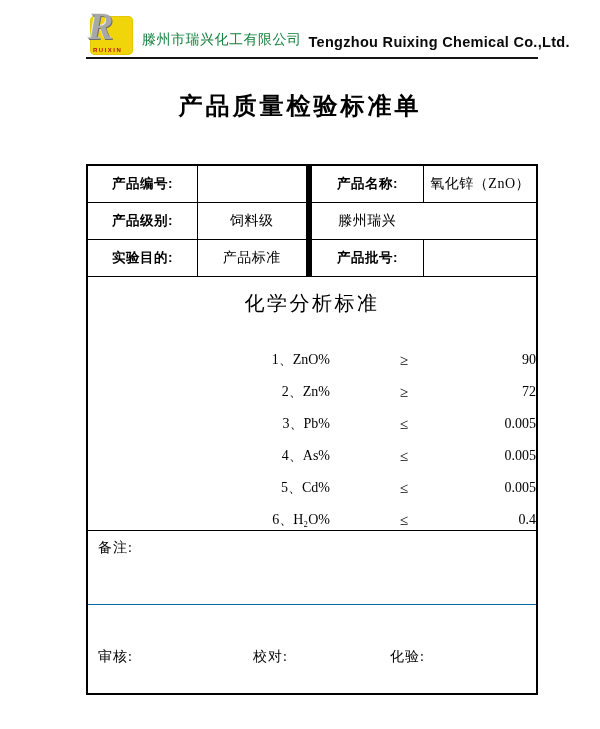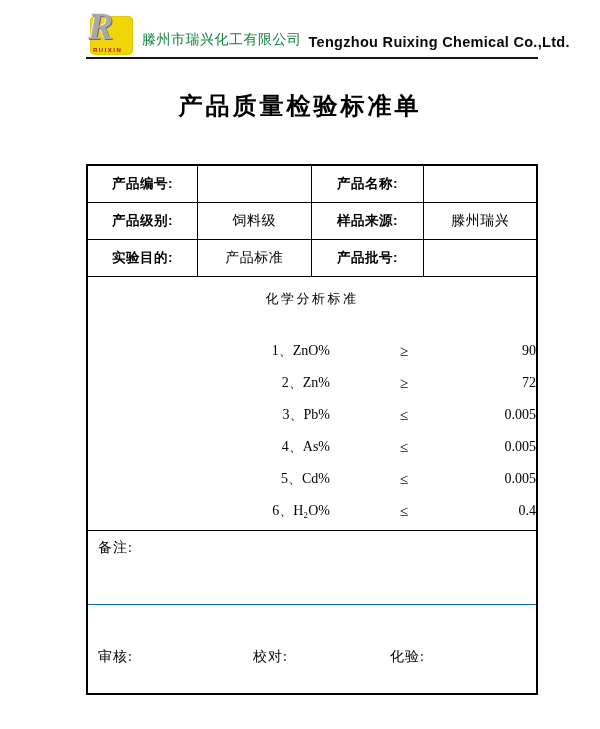--- a/index.html
+++ b/index.html
@@ -109,42 +109,42 @@
     height: 37px;
     border-bottom: 1px solid #000;
   }
   .cell {
     display: flex;
     align-items: center;
     justify-content: center;
     height: 100%;
   }
   .cell.c1 { width: 24.5%; border-right: 1px solid #000; }
-  .cell.c2 { width: 25.4%; border-right: 1px solid #000000; }
+  .cell.c2 { width: 25.4%; border-right: 6px solid #000000; }
   .cell.c3 { width: 25.2%; border-right: 1px solid #000; }
   .cell.c4 { width: 24.9%; }
   .cell.label {
     font-family: "Liberation Sans", "DejaVu Sans", sans-serif;
     font-weight: bold;
     font-size: 13.5px;
     letter-spacing: 0.5px;
   }
   .cell.value {
     font-size: 14px;
     letter-spacing: 0.5px;
   }
 
   .analysis-section {
     height: 254px;
     border-bottom: 1px solid #000;
     padding-top: 13px;
   }
   .analysis-heading {
     text-align: center;
-    font-size: 13px;
+    font-size: 20px;
     letter-spacing: 2.5px;
     margin-bottom: 27px;
   }
   .analysis-item {
     display: flex;
     align-items: center;
     height: 32px;
     padding-left: 135px;
     font-size: 14px;
     text-align: right;
@@ -187,26 +187,26 @@
   </div>
 
   <div class="doc-title">产品质量检验标准单</div>
 
   <div class="form-table">
 
     <div class="info-row">
       <div class="cell c1 label">产品编号:</div>
       <div class="cell c2 value"></div>
       <div class="cell c3 label">产品名称:</div>
+      <div class="cell c4 value">氧化锌（ZnO）</div>
     </div>
 
     <div class="info-row">
       <div class="cell c1 label">产品级别:</div>
       <div class="cell c2 value">饲料级</div>
-      <div class="cell c3 label">样品来源:</div>
       <div class="cell c4 value">滕州瑞兴</div>
     </div>
 
 
     <div class="info-row">
       <div class="cell c1 label">实验目的:</div>
       <div class="cell c2 value">产品标准</div>
       <div class="cell c3 label">产品批号:</div>
       <div class="cell c4 value"></div>
     </div>

